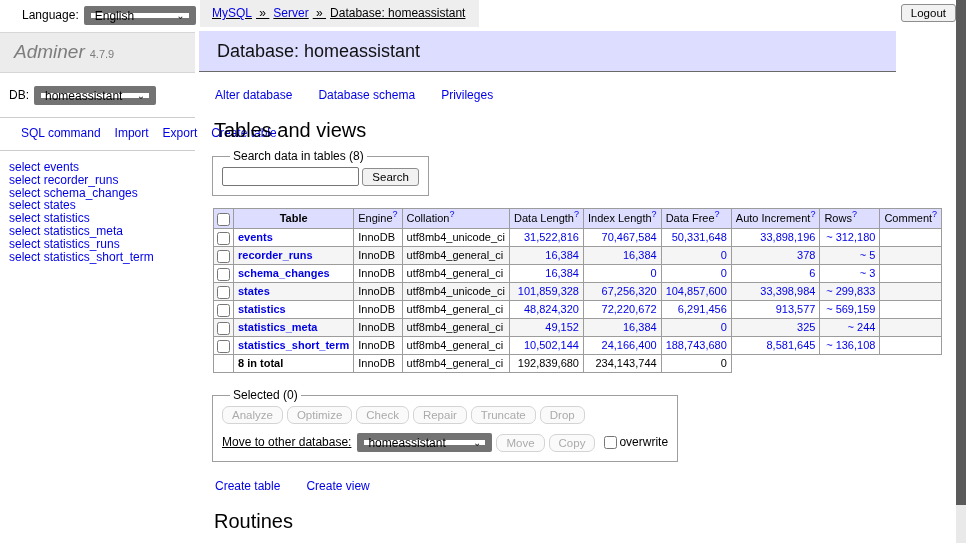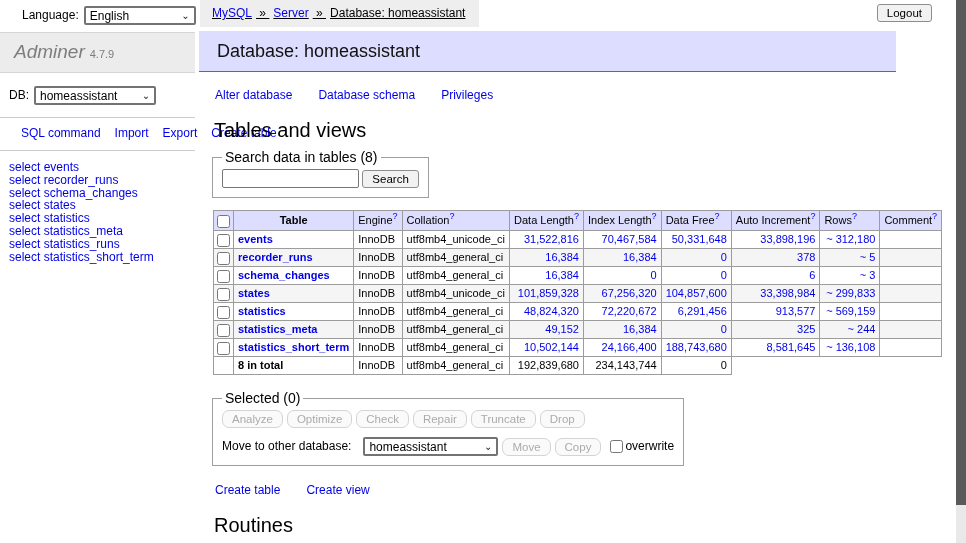--- a/index.html
+++ b/index.html
@@ -19,49 +19,49 @@
   .brand .version { font-size: 11px; color: #7d7d7d; margin-left: 5px; }
   .db-row { padding: 13px 0 12px 9px; border-bottom: 1px solid #ccc; }
   .db-row label { margin-right: 5px; }
   .menu-actions { padding: 8px 8px 9px 21px; border-bottom: 1px solid #ccc; line-height: 15px; text-align: right; }
   .menu-actions a { margin-right: 14px; white-space: nowrap; }
   .table-links { padding: 10px 8px 0 9px; }
   .table-links a { display: block; line-height: 12.8px; white-space: nowrap; }
 
   
   .sel { display: inline-flex; align-items: center; justify-content: space-between;
-         border: 2px solid #737373; border-radius: 2px; background: #fff; height: 19px;
+         border: 7px solid #737373; border-radius: 2px; background: #fff; height: 19px;
          padding: 0 4px 0 4px; vertical-align: middle; cursor: default; }
   .sel .arrow { font-size: 10px; color: #222; margin-left: 6px; line-height: 1; }
 
   
   .btn { display: inline-block; font-family: "Liberation Sans", sans-serif; font-size: 11.5px;
          background: #f2f2f2; border: 1px solid #8d8d8d; border-radius: 3px;
          padding: 2px 9px; color: #000; cursor: pointer; vertical-align: middle; }
   .btn.disabled { color: #ababab; border-color: #d4d4d4; background: #fafafa; cursor: default; border-radius: 7px; }
 
   
   #content { position: absolute; left: 195px; top: 0; width: 761px; height: 543px; }
   #breadcrumb { display: inline-block; background: #eee; margin-left: 5px;
                 padding: 6px 14px 7px 12px; white-space: nowrap; text-decoration: underline; }
   #breadcrumb .sep { color: #000; margin: 0 4px; }
-  #logout-btn { position: absolute; top: 4px; right: 24px; }
+  #logout-btn { position: absolute; top: 4px; right: 0; }
 
   h2.page-title { margin: 4px 0 0 4px; width: 697px; background: #ddddff;
                   border-bottom: 1px solid #696969; padding: 10px 18px 9px;
                   font-size: 18px; font-weight: normal; color: #111; }
 
   .page { margin-left: 4px; }
   .nav-links { margin: 16px 0 0 16px; }
   .nav-links a { margin-right: 26px; }
   h3.section { margin: 17px 0 0 15px; font-size: 20px; font-weight: normal; }
 
   fieldset { display: inline-block; border: 1px solid #9e9e9e; padding: 4px 9px 9px;
              margin: 7px 0 0 13px; background: #fff; }
-  legend { font-size: 14px; padding: 0 3px; }
+  legend { font-size: 12px; padding: 0 3px; margin-left: 8px; }
   .search-input { width: 137px; height: 19px; border: 1px solid #767676; border-radius: 2px;
                   font-size: 12px; padding: 0 3px; }
 
   
   table.db { border-collapse: collapse; margin: 12px 0 0 14px; table-layout: fixed; font-size: 11px; }
   table.db th, table.db td { border: 1px solid #9c9c9c; padding: 2px 4px; line-height: 13px;
                              white-space: nowrap; overflow: hidden; }
   table.db thead th { background: #ddddff; font-weight: normal; text-align: left; padding: 3px 4px; }
   table.db thead th.name-col { font-weight: bold; text-align: center; }
   table.db td.num, table.db th.num { text-align: right; }
@@ -71,21 +71,21 @@
   table.db sup { font-size: 9px; color: #0000e8; line-height: 0; }
   table.db tfoot td { background: #fff; }
   table.db tfoot .total-label { font-weight: bold; }
   table.db tfoot td.noborder { border: none; }
   input[type="checkbox"] { width: 13px; height: 13px; margin: 0; vertical-align: middle; }
 
   
   #selected-fs { margin-top: 15px; }
   #selected-fs .btn-row .btn { margin-right: 4px; }
   #selected-fs .move-row { margin-top: 9px; white-space: nowrap; }
-  #selected-fs .move-row .lbl { margin-right: 12px; }
+  #selected-fs .move-row .lbl { margin-right: 6px; text-decoration: underline; }
   #selected-fs .move-row .btn { margin-left: 4px; }
   #selected-fs .ovw { margin-left: 9px; white-space: nowrap; }
   #selected-fs .ovw input { margin-right: 2px; }
 
   .create-links { margin: 17px 0 0 16px; }
   .create-links a { margin-right: 26px; }
 
   
   #scrollbar { position: absolute; right: 0; top: 0; width: 10px; height: 543px; background: #e9e9e9; }
   #scrollbar .thumb { position: absolute; left: 0; top: 0; width: 10px; height: 505px; background: #5a5a5a; }

